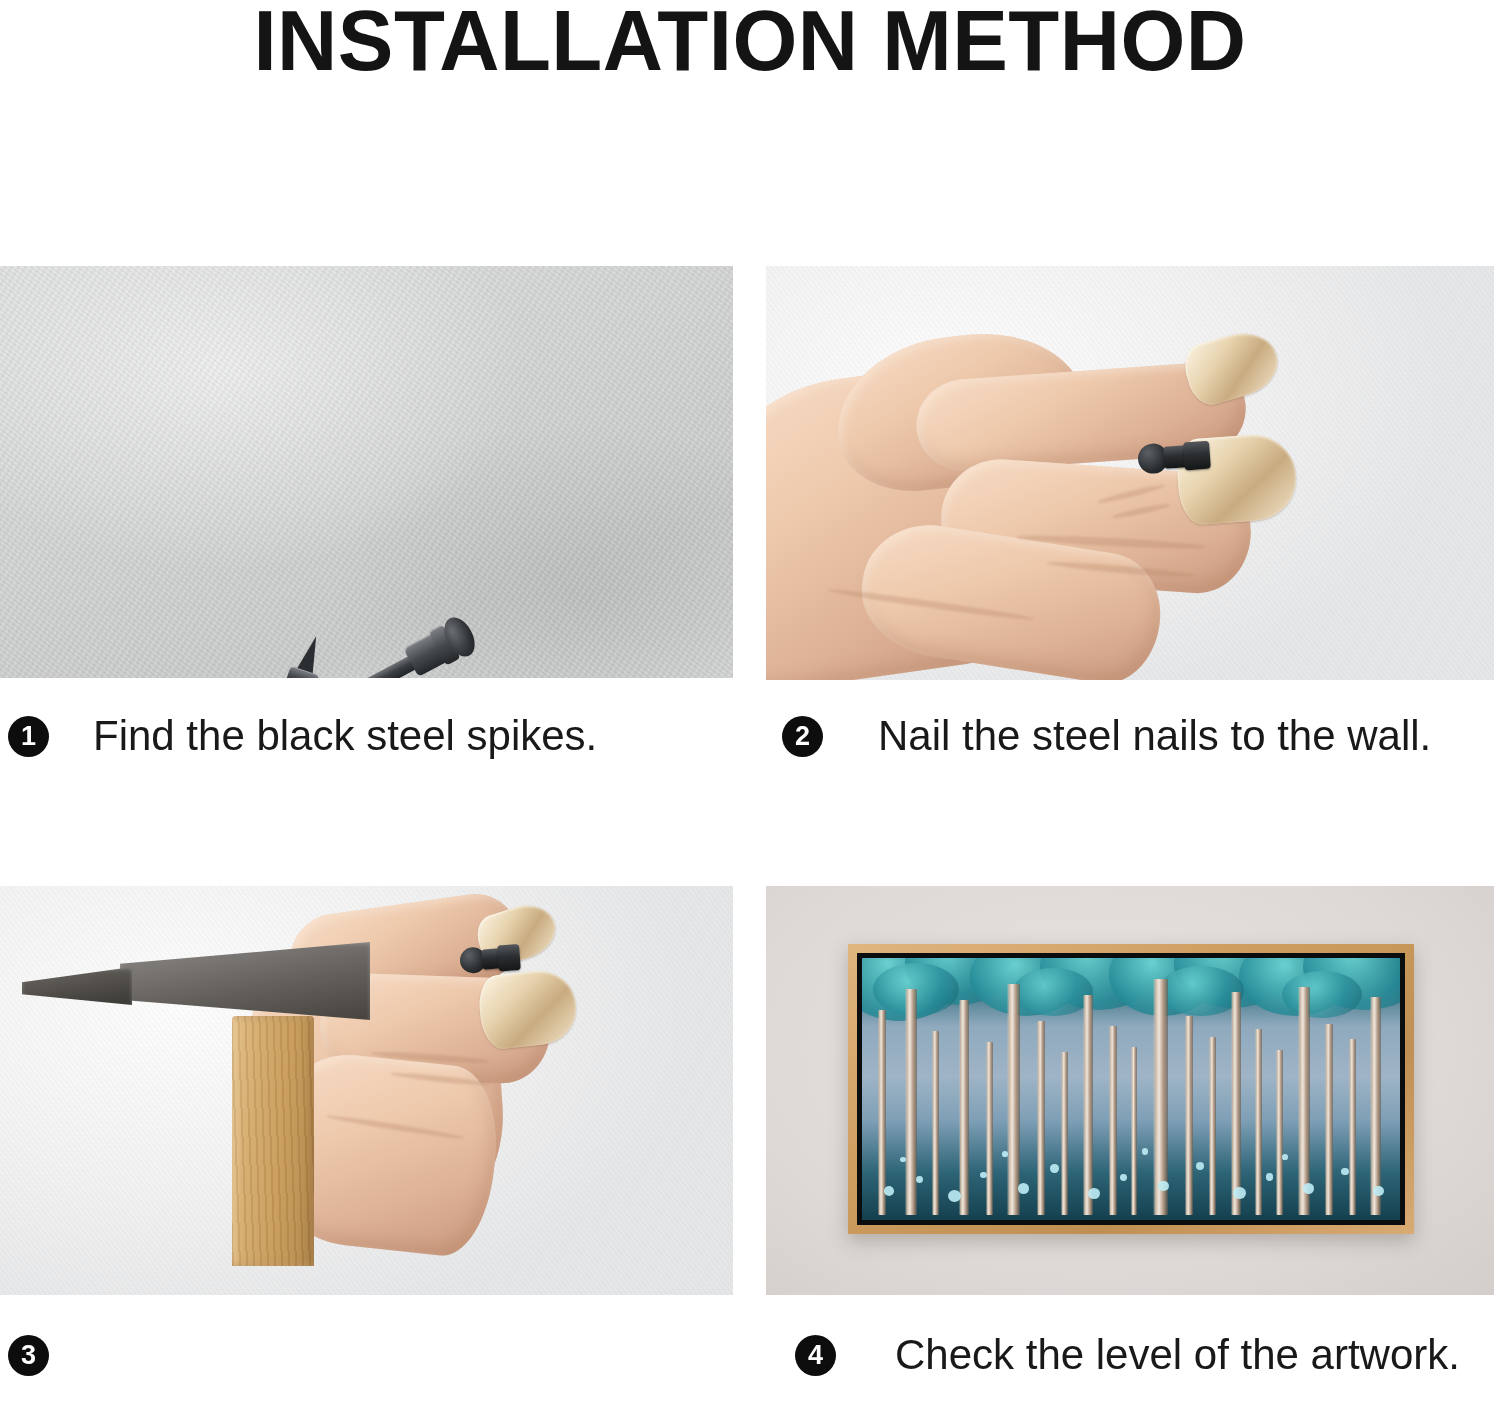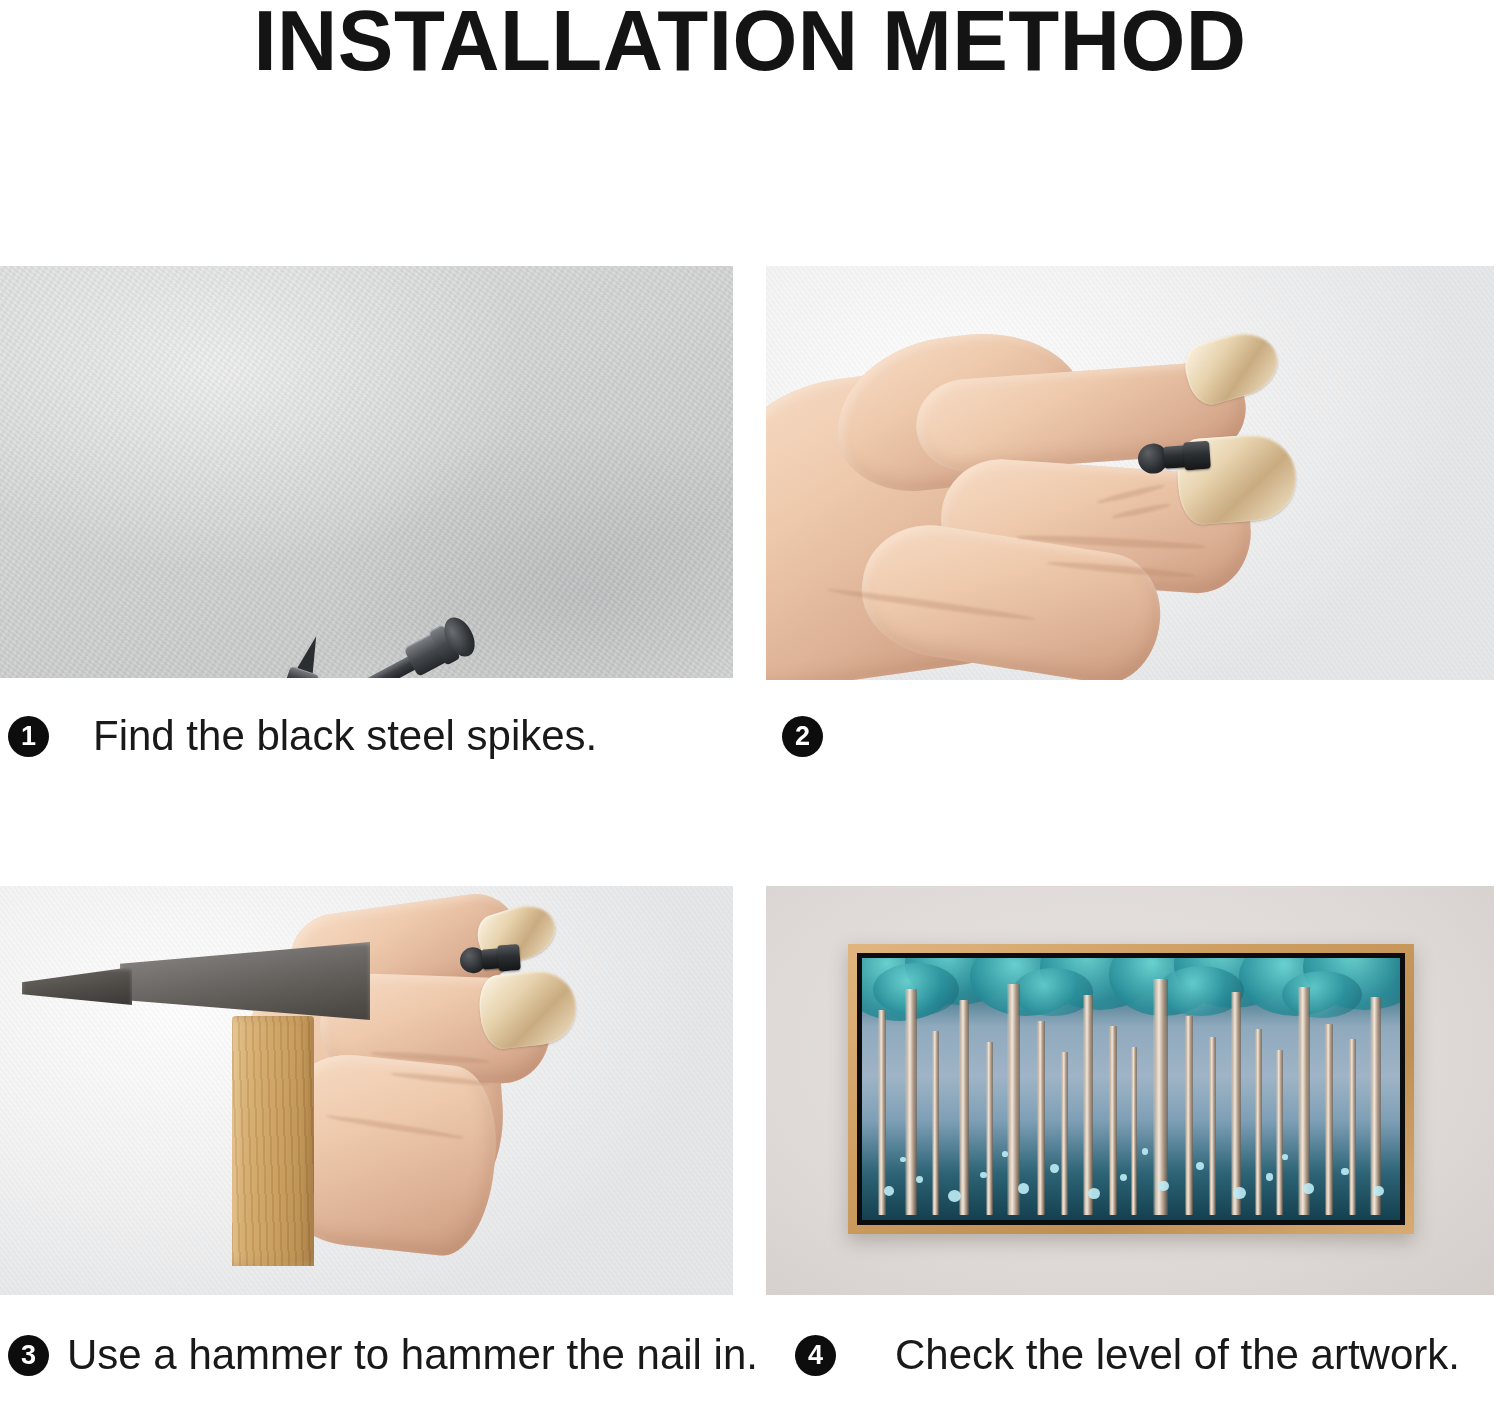--- a/index.html
+++ b/index.html
@@ -404,23 +404,23 @@
   </div>
 </div>
 
 <div class="caption" id="caption-1">
   <div class="badge">1</div>
   <div class="caption-text">Find the black steel spikes.</div>
 </div>
 
 <div class="caption" id="caption-2">
   <div class="badge">2</div>
+  <div class="caption-text">Nail the steel nails to the wall.</div>
 </div>
 
 <div class="caption" id="caption-3">
   <div class="badge">3</div>
-  <div class="caption-text">Use a hammer to hammer the nail in.</div>
 </div>
 
 <div class="caption" id="caption-4">
   <div class="badge">4</div>
   <div class="caption-text">Check the level of the artwork.</div>
 </div>
 
 </body></html>

